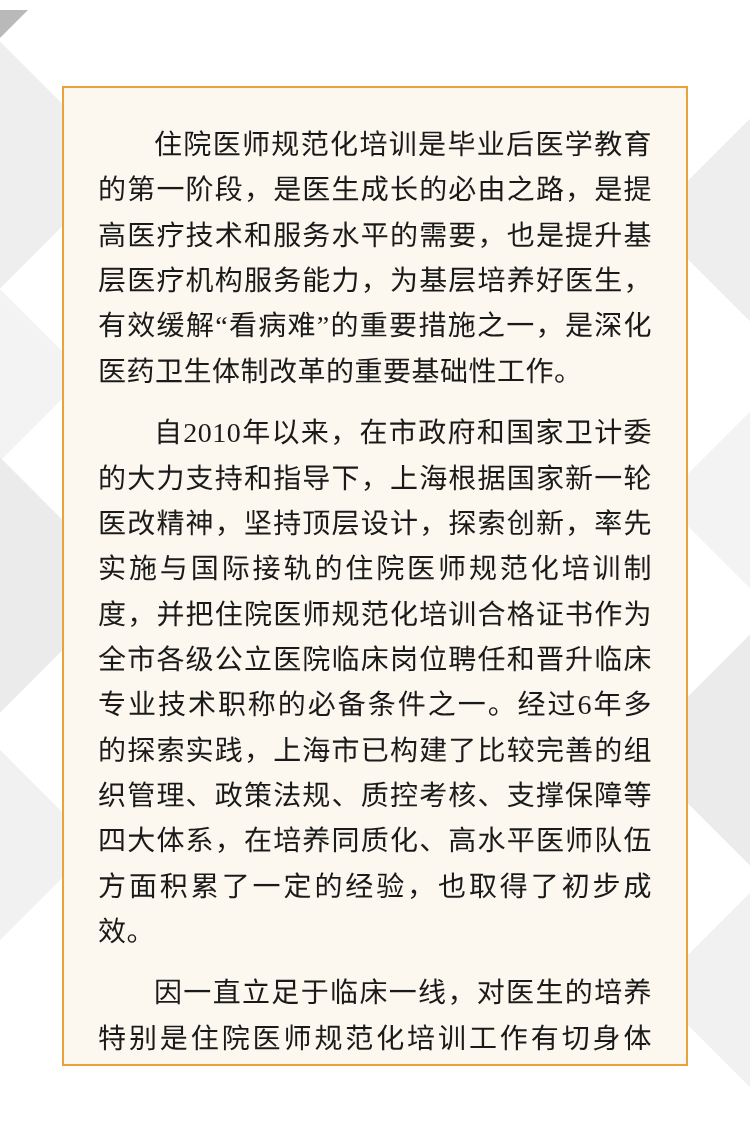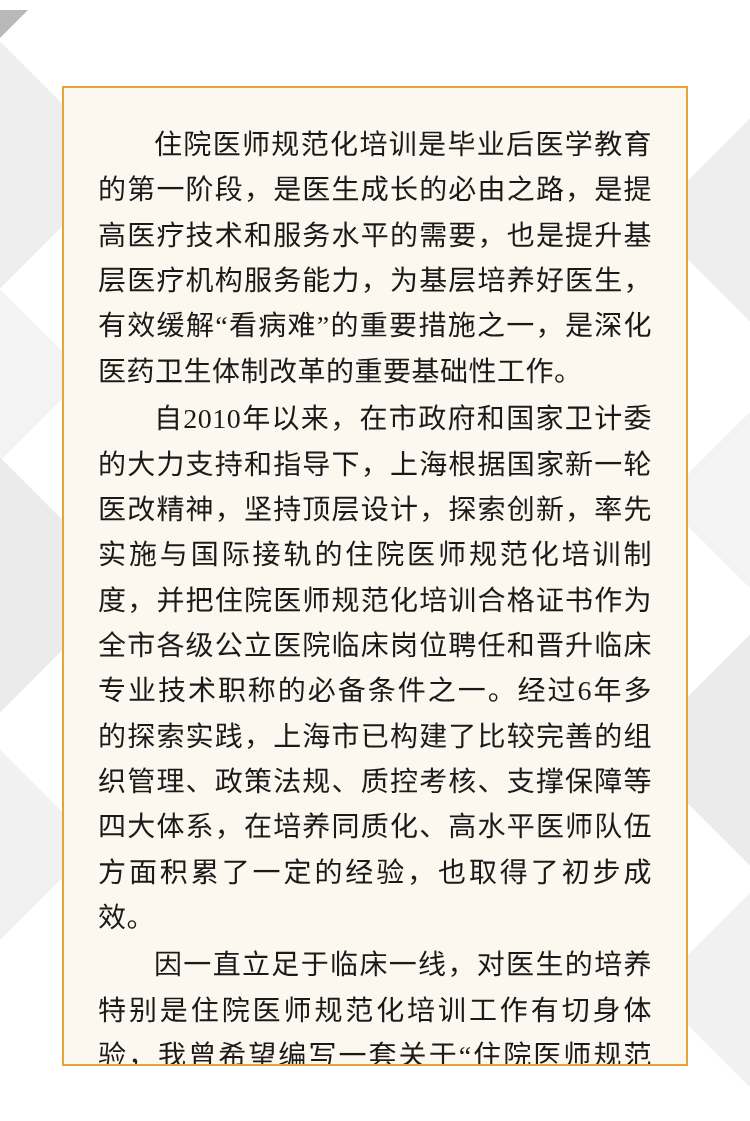--- a/index.html
+++ b/index.html
@@ -133,21 +133,21 @@
     margin: 0 0 0 0;
     text-indent: 2em;
     font-size: 28px;
     line-height: 1.62;
     color: #1a1a1a;
     text-align: justify;
     letter-spacing: .5px;
     font-family: "Liberation Serif", "DejaVu Serif", serif;
   }
   .para + .para {
-    margin-top: 2px;
+    margin-top: 16px;
   }
 </style>
 </head>
 <body>
 
 <div class="page">
 
   <div class="bg-deco">
     <div class="ribbon r1"></div>
     <div class="ribbon r2"></div>

